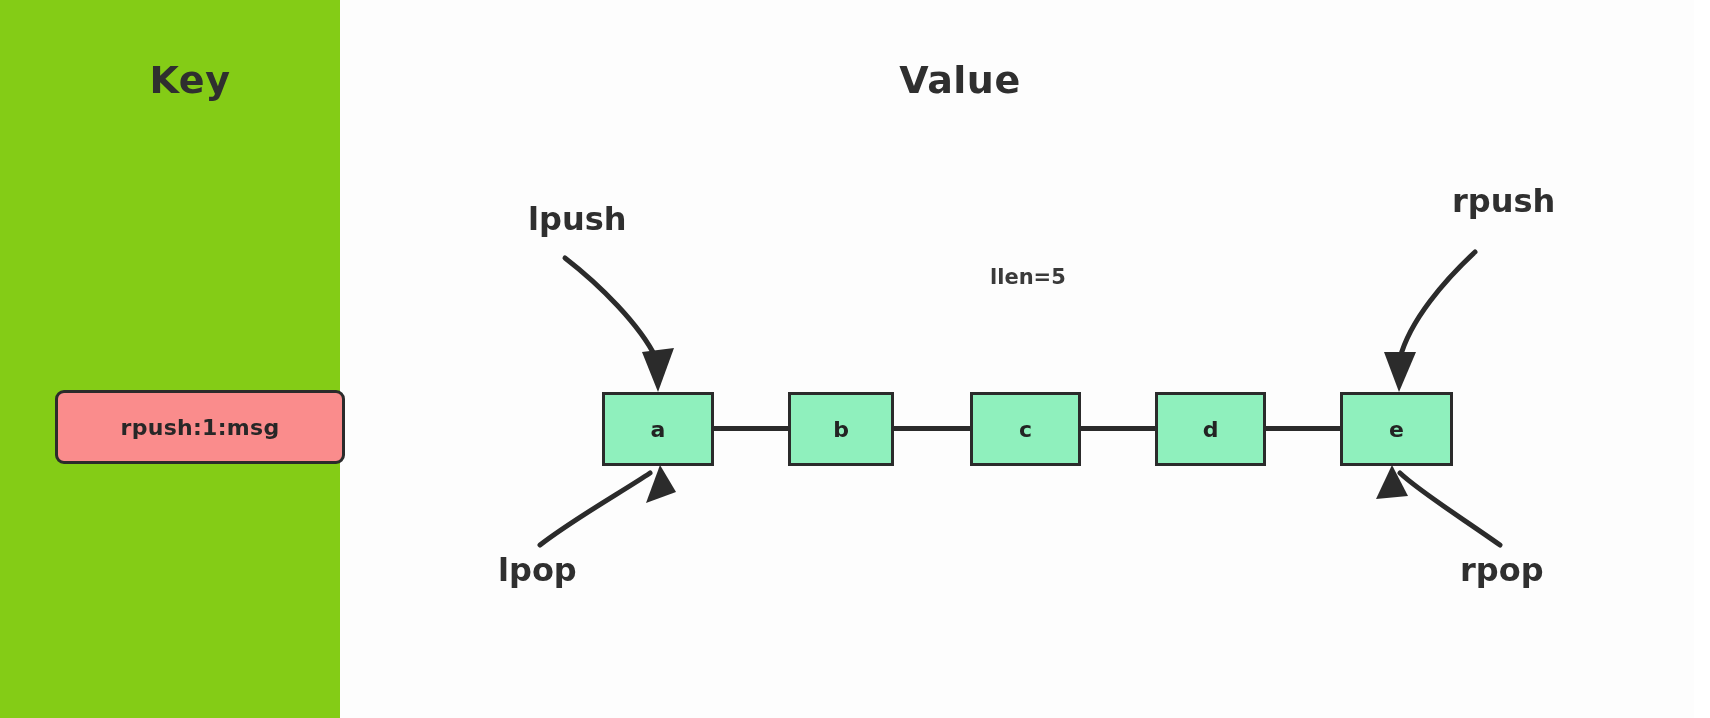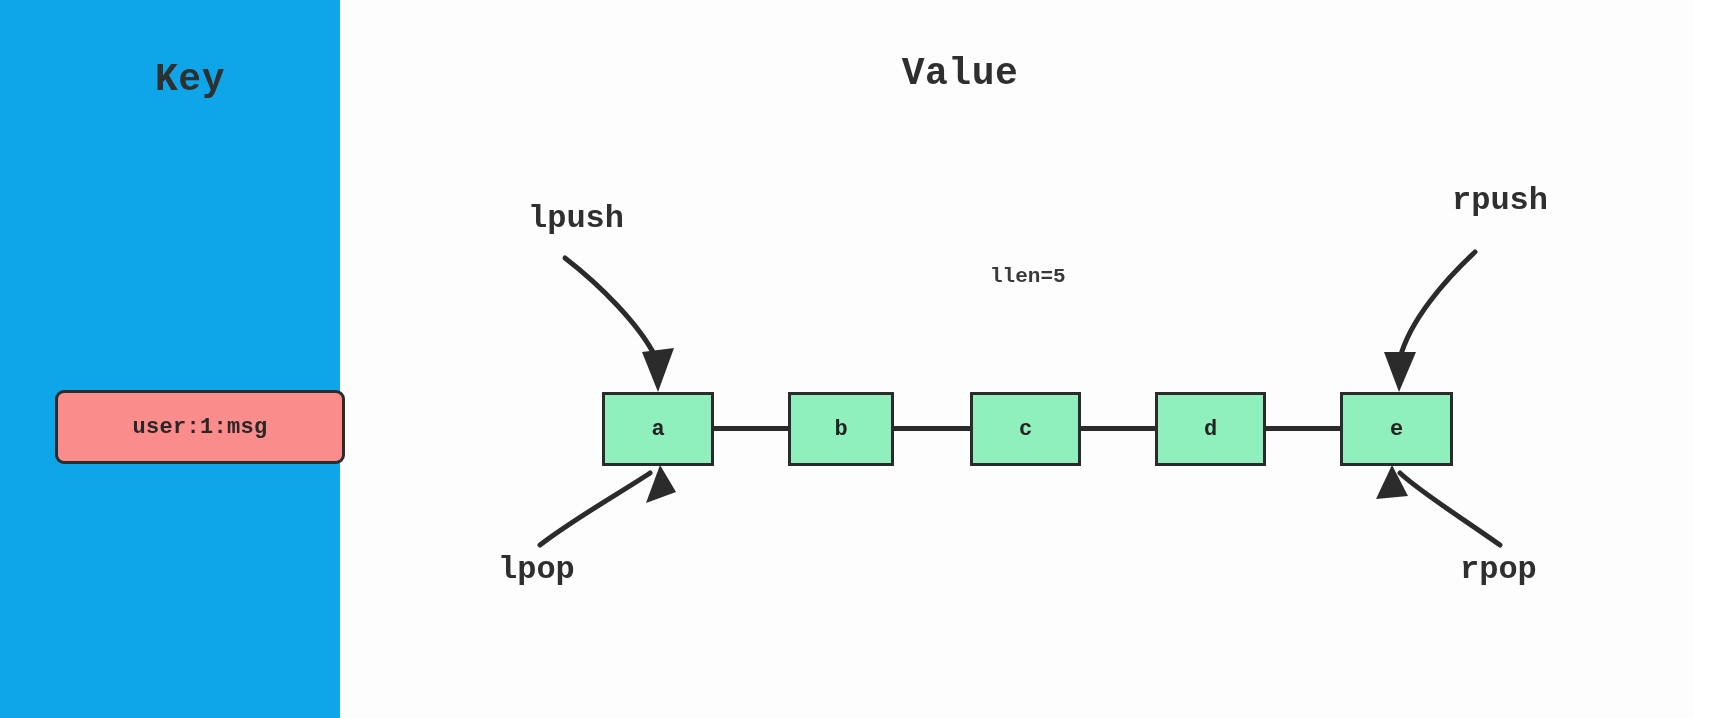--- a/index.html
+++ b/index.html
@@ -8,44 +8,43 @@
     padding: 0;
     background: #ffffff;
   }
   body {
     font-family: "DejaVu Sans", sans-serif;
   }
   #canvas {
     position: relative;
     width: 1694px;
     height: 718px;
-    background: #0ea5e9;
+    background: #84cc16;
     overflow: hidden;
-    font-family: Liberation Mono, monospace;
   }
   
   .bg-panel {
     position: absolute;
     left: 340px;
     top: 0;
     width: 1370px;
     height: 718px;
     background: #fdfdfd;
   }
   .heading {
     position: absolute;
     font-weight: bold;
     color: #2f2f2f;
     font-size: 38px;
     letter-spacing: 0.5px;
     white-space: nowrap;
     text-align: center;
   }
   #key-heading  { left: 90px;  top: 58px;  width: 200px; }
-  #value-heading{ left: 840px; top: 52px;  width: 240px; }
+  #value-heading{ left: 840px; top: 58px;  width: 240px; }
 
   .key-box {
     position: absolute;
     left: 55px;
     top: 390px;
     width: 290px;
     height: 74px;
     box-sizing: border-box;
     background: #fa8c8c;
     border: 3px solid #2b2b2b;
@@ -126,21 +125,21 @@
 
 <div id="canvas">
 
   <div class="bg-panel"></div>
 
   <div class="heading" id="key-heading">Key</div>
 
   <div class="heading" id="value-heading">Value</div>
 
   <div class="key-box">
-    <span>user:1:msg</span>
+    <span>rpush:1:msg</span>
   </div>
 
   <div class="connector" id="conn-0"></div>
   <div class="connector" id="conn-1"></div>
   <div class="connector" id="conn-2"></div>
   <div class="connector" id="conn-3"></div>
 
   <div class="node" id="node-0">
     <span>a</span>
   </div>

